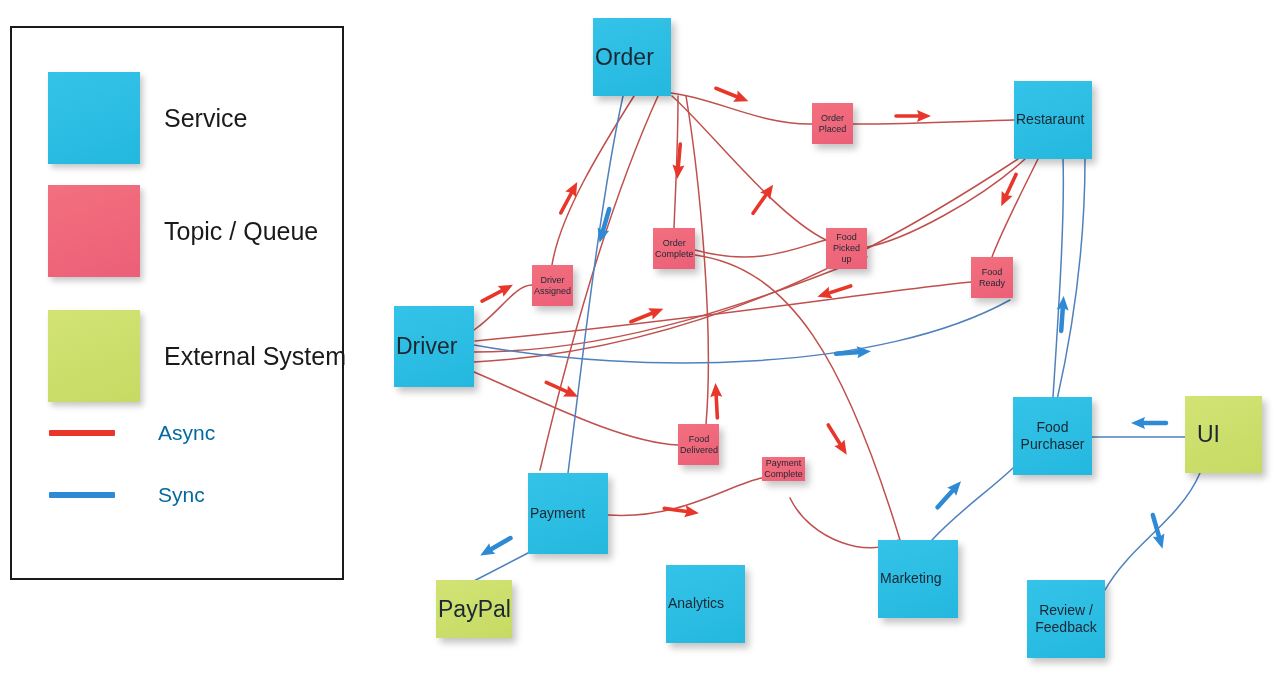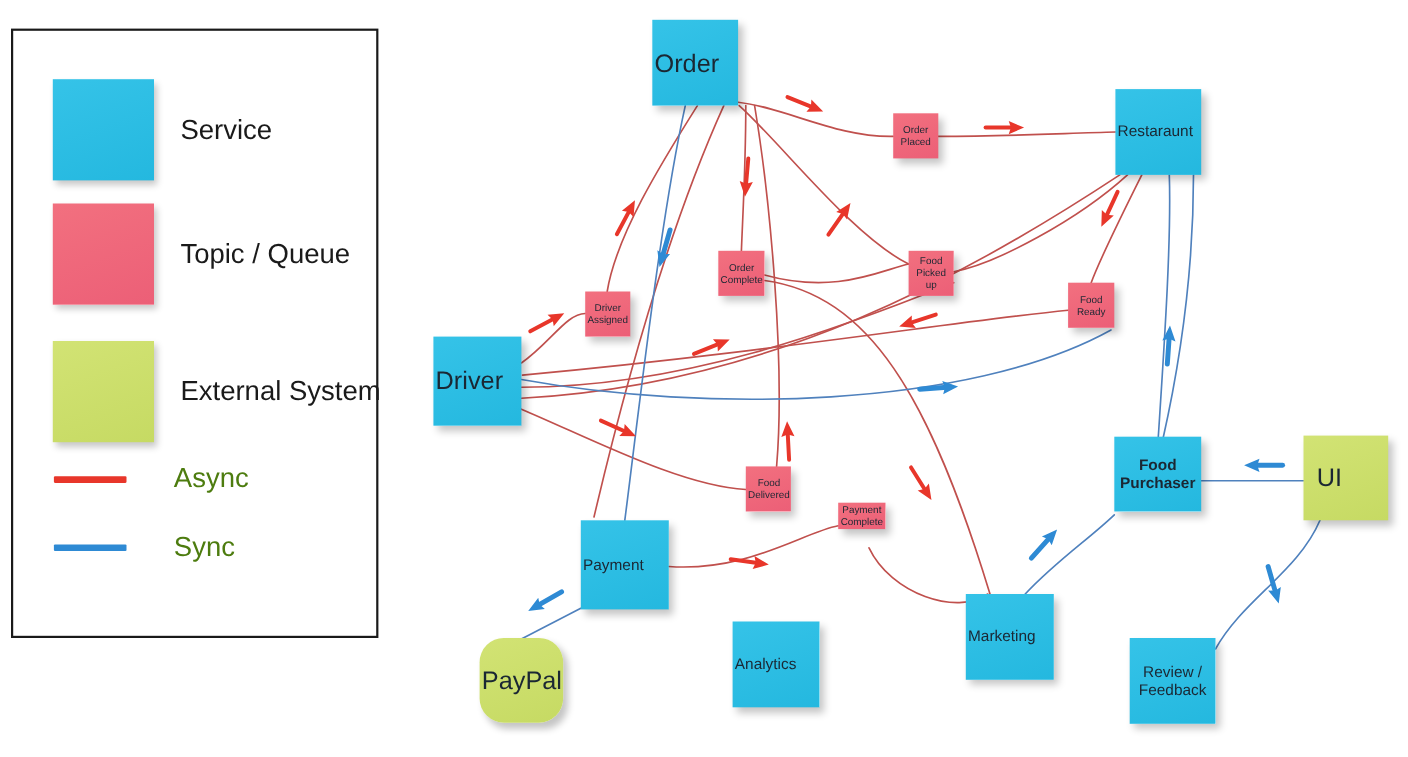--- a/index.html
+++ b/index.html
@@ -50,22 +50,22 @@
     color: #1a1a1a;
     white-space: nowrap;
   }
   .legend-line {
     width: 66px;
     height: 6px;
     border-radius: 1px;
   }
   .legend-line-label {
     margin-left: 43px;
-    font-size: 25px;
-    color: #4d7c0f;
+    font-size: 21px;
+    color: #0369a1;
   }
 
   
   .node {
     position: absolute;
     box-sizing: border-box;
     display: flex;
     align-items: center;
     text-align: center;
     color: #1b2733;
@@ -241,27 +241,27 @@
     </div>
     <div class="node service mid" style="left: 528px; top: 473px; width: 80px; height: 81px;">
       <span>Payment</span>
     </div>
     <div class="node service mid" style="left: 666px; top: 565px; width: 79px; height: 78px;">
       <span>Analytics</span>
     </div>
     <div class="node service mid" style="left: 878px; top: 540px; width: 80px; height: 78px;">
       <span>Marketing</span>
     </div>
-    <div class="node service mid" style="left: 1013px; top: 397px; width: 79px; height: 68px; font-weight: bold;">
+    <div class="node service mid" style="left: 1013px; top: 397px; width: 79px; height: 78px;">
       <span>Food Purchaser</span>
     </div>
     <div class="node service mid" style="left: 1027px; top: 580px; width: 78px; height: 78px;">
       <span>Review / Feedback</span>
     </div>
-    <div class="node external big" style="left: 436px; top: 580px; width: 76px; height: 77px; border-radius: 22px;">
+    <div class="node external big" style="left: 436px; top: 580px; width: 76px; height: 58px;">
       <span>PayPal</span>
     </div>
     <div class="node external big" style="left: 1185px; top: 396px; width: 77px; height: 77px; padding-left: 12px;">
       <span>UI</span>
     </div>
     <div class="node topic small" style="left: 812px; top: 103px; width: 41px; height: 41px;">
       <span>Order Placed</span>
     </div>
     <div class="node topic small" style="left: 532px; top: 265px; width: 41px; height: 41px;">
       <span>Driver Assigned</span>

